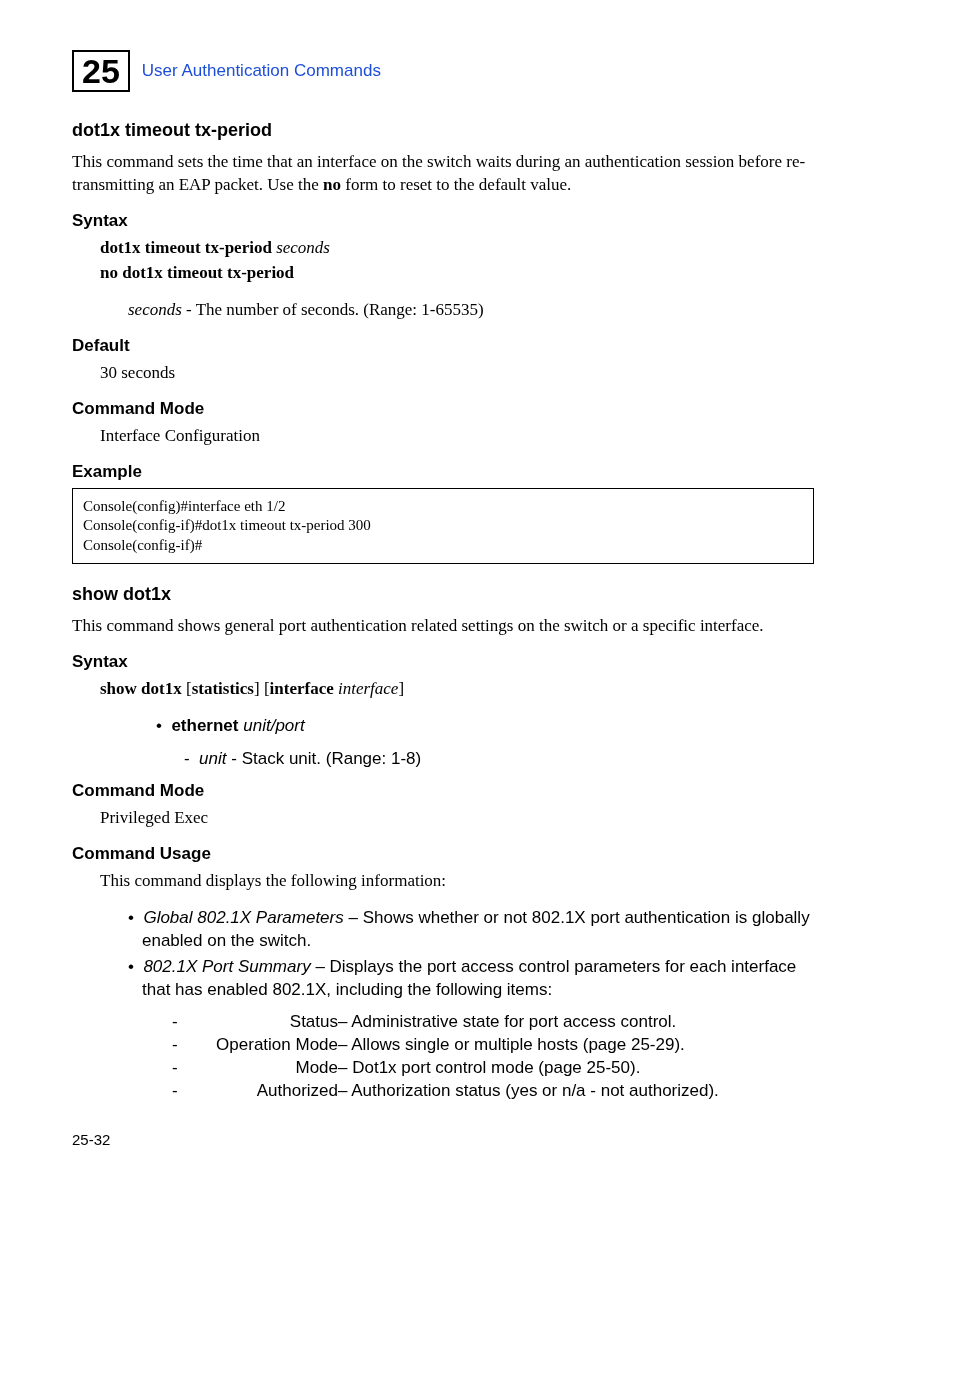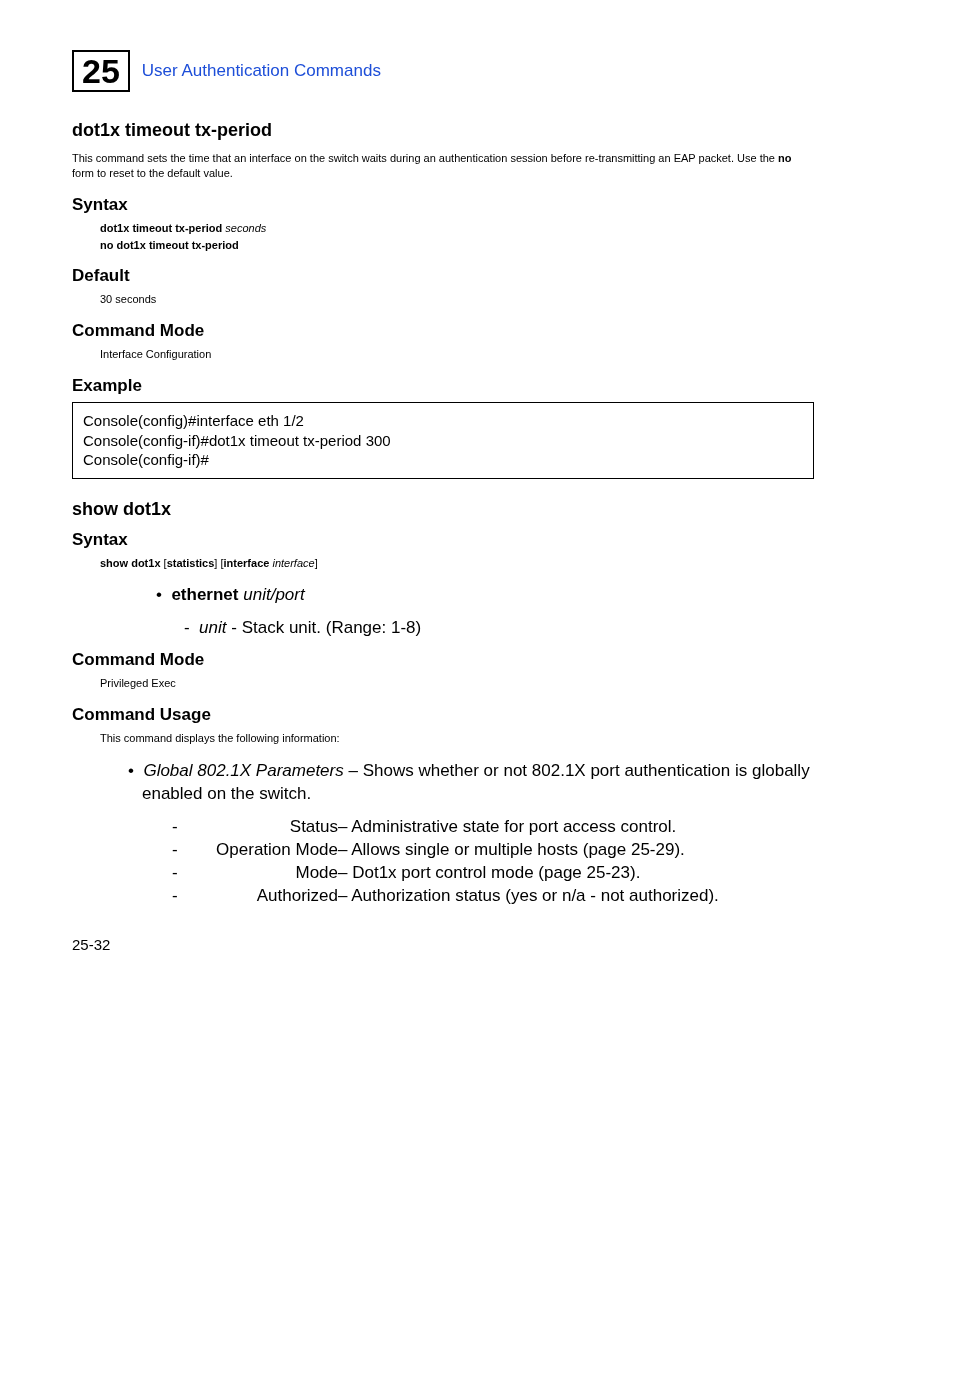--- a/index.html
+++ b/index.html
@@ -32,36 +32,37 @@
   .chapter-title {
     font-size: 17px;
     color: #1d4ed8;
   }
   .h3 {
     font-weight: bold;
     font-size: 18px;
     margin: 0 0 10px 0;
   }
   .body {
-    font-size: 11px;
+    font-size: 17px;
     line-height: 1.35;
     margin: 0 0 14px 0;
+    font-family: Liberation Serif, serif;
   }
   .sub-h {
     font-weight: bold;
     font-size: 17px;
     margin: 8px 0 6px 0;
   }
   .indent1 { margin-left: 28px; }
   .indent2 { margin-left: 56px; }
   .indent1p { margin-left: 28px; margin-bottom: 14px; }
   .codebox {
     border: 1px solid #000;
     padding: 8px 10px;
-    font-family: Liberation Sans, sans-serif;
+    font-family: Liberation Serif, serif;
     font-size: 15px;
     white-space: pre;
     margin: 6px 0 20px 0;
     line-height: 1.3;
   }
   ul.bullets {
     list-style: none;
     padding: 0;
     margin: 4px 0 10px 0;
   }
@@ -110,33 +111,37 @@
     <span>This command sets the time that an interface on the switch waits during an authentication session before re-transmitting an EAP packet. Use the </span><span class="bold">no</span><span> form to reset to the default value.</span>
   </p>
 
   <div class="sub-h">Syntax</div>
   <div class="body indent1" style="margin-bottom:2px;">
     <span class="bold">dot1x timeout tx-period </span><span class="italic">seconds</span>
   </div>
   <div class="body indent1">
     <span class="bold">no dot1x timeout tx-period</span>
   </div>
+  <div class="body indent2">
+    <span class="italic">seconds</span><span> - The number of seconds. (Range: 1-65535)</span>
+  </div>
 
   <div class="sub-h">Default</div>
   <div class="body indent1p">30 seconds</div>
 
   <div class="sub-h">Command Mode</div>
   <div class="body indent1p">Interface Configuration</div>
 
   <div class="sub-h">Example</div>
   <div class="codebox">Console(config)#interface eth 1/2
 Console(config-if)#dot1x timeout tx-period 300
 Console(config-if)#</div>
 
   <div class="h3">show dot1x</div>
+  <p class="body">This command shows general port authentication related settings on the switch or a specific interface.</p>
 
   <div class="sub-h">Syntax</div>
   <div class="body indent1">
     <span class="bold">show dot1x</span><span> [</span><span class="bold">statistics</span><span>] [</span><span class="bold">interface</span><span> </span><span class="italic">interface</span><span>]</span>
   </div>
 
   <ul class="bullets lvl2">
     <li>•&nbsp;&nbsp;<span class="bold">ethernet</span><span> </span><span class="italic">unit</span><span class="italic">/</span><span class="italic">port</span></li>
   </ul>
   <ul class="bullets lvl3">
@@ -144,37 +149,38 @@
   </ul>
 
   <div class="sub-h">Command Mode</div>
   <div class="body indent1p">Privileged Exec</div>
 
   <div class="sub-h">Command Usage</div>
   <div class="body indent1">This command displays the following information:</div>
 
   <ul class="bullets lvl1">
     <li>•&nbsp;&nbsp;<span class="italic">Global 802.1X Parameters</span><span> – Shows whether or not 802.1X port authentication is globally enabled on the switch.</span></li>
+    <li>•&nbsp;&nbsp;<span class="italic">802.1X Port Summary</span><span> – Displays the port access control parameters for each interface that has enabled 802.1X, including the following items:</span></li>
   </ul>
 
   <ul class="dash-list">
     <li>
         <span class="dash">-</span>
         <span class="lbl">Status</span>
         <span class="desc">– Administrative state for port access control.</span>
       </li>
     <li>
         <span class="dash">-</span>
         <span class="lbl">Operation Mode</span>
         <span class="desc">– Allows single or multiple hosts (page 25-29).</span>
       </li>
     <li>
         <span class="dash">-</span>
         <span class="lbl">Mode</span>
-        <span class="desc">– Dot1x port control mode (page 25-23).</span>
+        <span class="desc">– Dot1x port control mode (page 25-50).</span>
       </li>
     <li>
         <span class="dash">-</span>
         <span class="lbl">Authorized</span>
         <span class="desc">– Authorization status (yes or n/a - not authorized).</span>
       </li>
   </ul>
 
   <div class="footer">25-32</div>
 </div>

